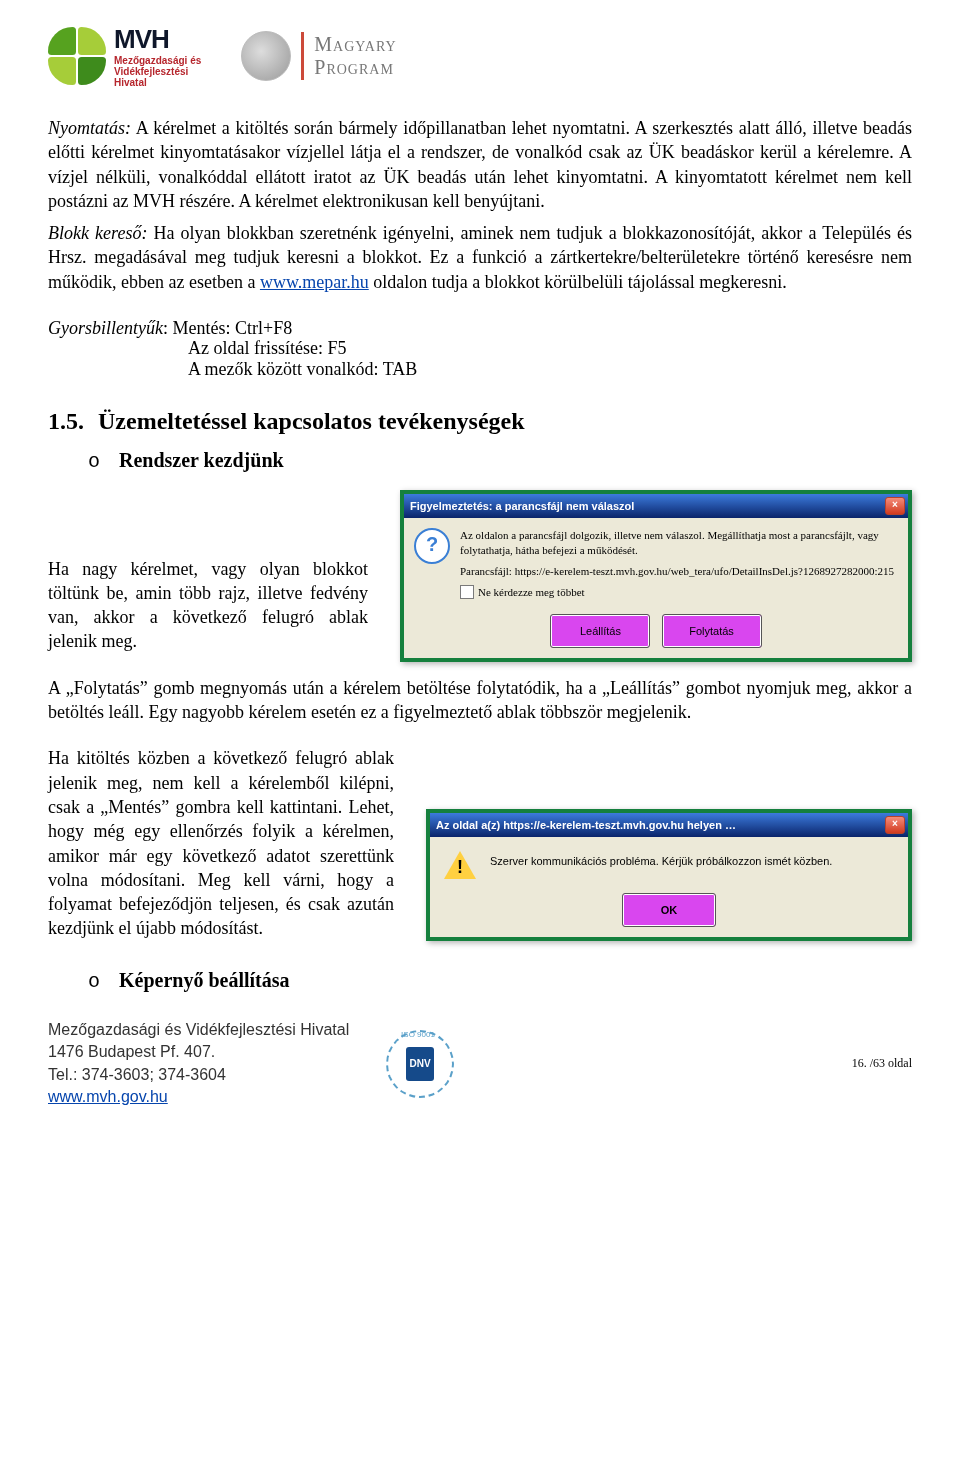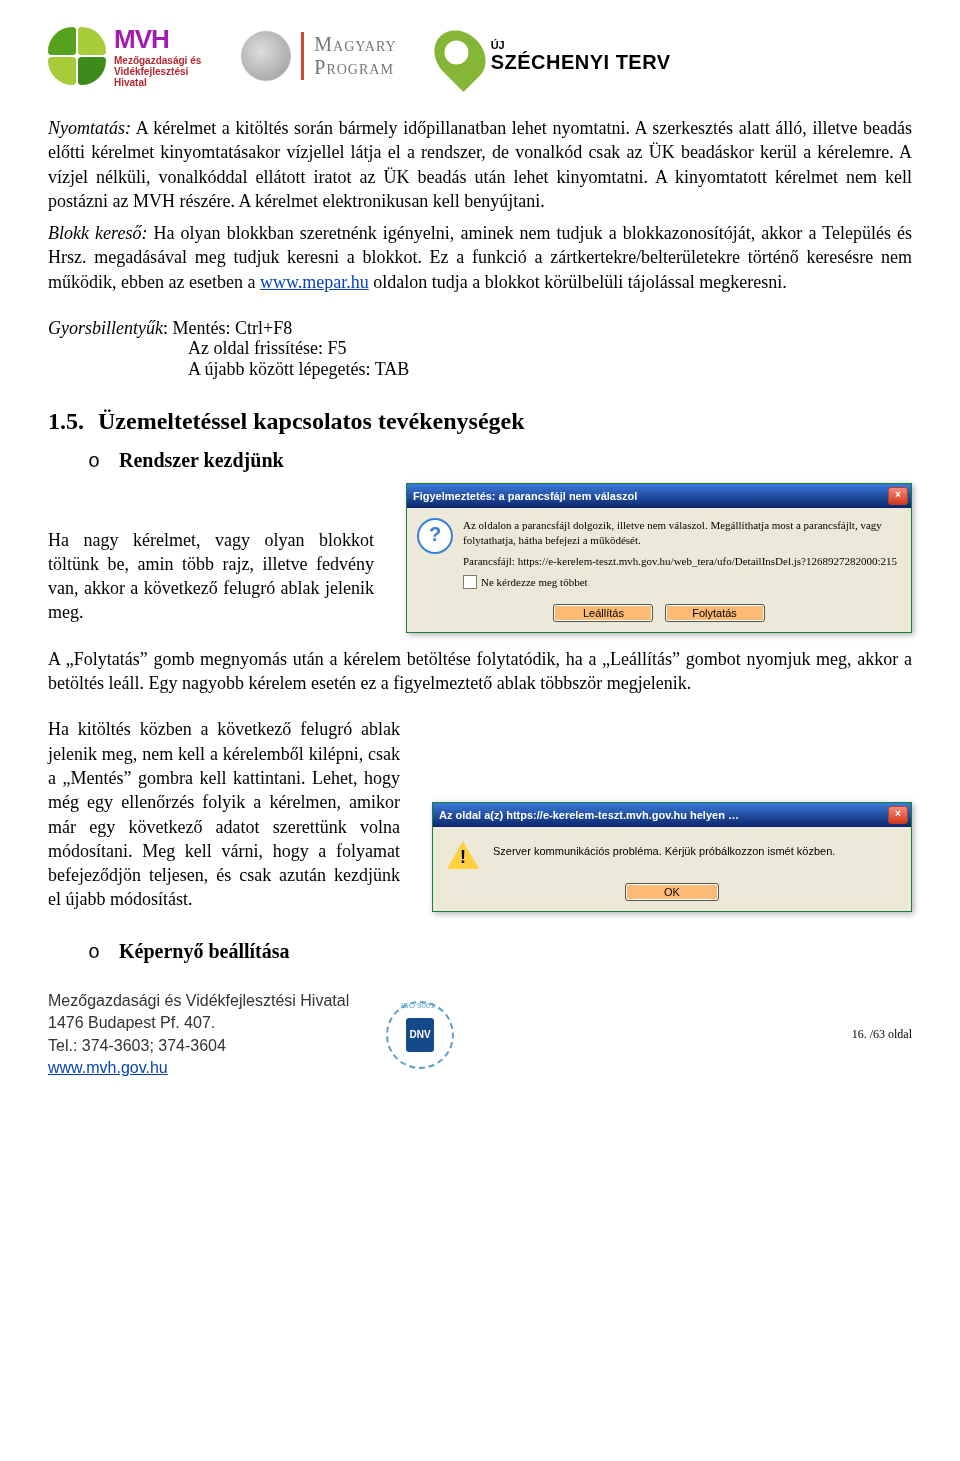--- a/index.html
+++ b/index.html
@@ -22,21 +22,21 @@
     margin-bottom: 28px;
   }
   .mvh-logo { display:flex; align-items:center; gap:8px; }
   .mvh-leaves { display:grid; grid-template-columns:28px 28px; grid-template-rows:28px 28px; gap:2px; }
   .leaf { width:28px; height:28px; }
   .leaf.g1 { background:#56a21f; border-radius: 28px 4px 4px 4px; }
   .leaf.g2 { background:#a6cd39; border-radius: 4px 28px 4px 4px; }
   .leaf.g3 { background:#a6cd39; border-radius: 4px 4px 4px 28px; }
   .leaf.g4 { background:#3e8b1c; border-radius: 4px 4px 28px 4px; }
   .mvh-text { font-family: Arial, sans-serif; }
-  .mvh-text .l1 { color:#a21caf; font-weight:bold; font-size:26px; letter-spacing:-1px; }
+  .mvh-text .l1 { color:#0f172a; font-weight:bold; font-size:26px; letter-spacing:-1px; }
   .mvh-text .l2 { color:#b6262d; font-weight:bold; font-size:10px; }
   .magyary { display:flex; align-items:center; gap:10px; color:#777; font-family: Georgia, serif; }
   .magyary-medal { width:48px; height:48px; border-radius:50%; background:radial-gradient(circle at 40% 40%, #ddd, #999); border:1px solid #bbb; }
   .magyary-bar { width:3px; height:48px; background:#cc4a3a; }
   .magyary-txt { font-variant: small-caps; font-size:20px; letter-spacing:1px; }
   .szechenyi { display:flex; align-items:center; gap:8px; font-family: Arial, sans-serif; }
   .sz-pin { width:46px; height:56px; background:#86b636; border-radius:50% 50% 50% 0; transform: rotate(-45deg); position:relative; }
   .sz-pin::after { content:""; position:absolute; top:11px; left:11px; width:24px; height:24px; background:#fff; border-radius:50%; }
   .sz-txt .uj { font-size:11px; font-weight:bold; }
   .sz-txt .main { font-weight:bold; font-size:20px; letter-spacing:0.5px; }
@@ -49,32 +49,32 @@
   h2.section { font-family:Liberation Serif, serif; font-weight:bold; font-size:24px; margin:28px 0 14px 0; }
   h2.section .num { display:inline-block; width:44px; }
   .sub { margin-left: 40px; margin-bottom:10px; font-weight:bold; font-size:20px; }
   .sub .oo { display:inline-block; width:26px; font-family: "Courier New", monospace; font-weight:normal; }
 
   .row { display:flex; gap:32px; align-items:flex-end; margin-bottom:14px; }
   .row .col-text { flex:1; }
   .row .col-img { flex-shrink:0; }
 
   
-  .xp-dialog { width:504px; font-family: Tahoma, Arial, sans-serif; font-size:11px; border:1px solid #15803d; background:#ece9d8; box-shadow:2px 2px 6px rgba(0,0,0,0.3); }
+  .xp-dialog { width:504px; font-family: Tahoma, Arial, sans-serif; font-size:11px; border:4px solid #15803d; background:#ece9d8; box-shadow:2px 2px 6px rgba(0,0,0,0.3);margin-top:7px; }
   .xp-title { background: linear-gradient(to bottom,#3c7bdc,#0a246a); color:#fff; padding:3px 3px 3px 6px; display:flex; align-items:center; font-weight:bold; }
   .xp-title .tt { flex:1; }
   .xp-close { width:18px; height:16px; background: linear-gradient(to bottom,#f48b7a,#d13a1f); border:1px solid #b8422a; border-radius:3px; color:#fff; text-align:center; line-height:14px; font-size:10px; font-weight:bold; }
   .xp-body { padding:10px 12px 10px 10px; display:flex; gap:10px; }
   .xp-qicon { width:32px; height:32px; border-radius:50%; background:#fff; border:2px solid #3a7fd5; color:#3a7fd5; font-weight:bold; font-size:20px; text-align:center; line-height:28px; flex-shrink:0; }
   .xp-msg { line-height:1.35;font-family:Liberation Serif, serif; }
   .xp-msg p { text-align:left; font-size:11px; margin: 0 0 6px 0; }
   .xp-check { display:flex; align-items:center; gap:4px; margin-top:6px; font-size:11px; }
   .xp-check .cb { width:12px; height:12px; border:1px solid #7a7a7a; background:#fff; }
   .xp-buttons { padding: 4px 10px 10px 10px; text-align:center; }
-  .xp-btn { display:inline-block; min-width:78px; padding:2px 10px; margin: 0 4px; background:#fdba74; border:1px solid #555; border-radius:3px; font-family: Tahoma, sans-serif; font-size:11px; text-align:center; box-shadow: inset 0 0 0 1px #fff; }
+  .xp-btn { display:inline-block; min-width:78px; padding:10px 10px; margin: 0 4px; background:#d946ef; border:1px solid #555; border-radius:3px; font-family: Tahoma, sans-serif; font-size:11px; text-align:center; box-shadow: inset 0 0 0 1px #fff; }
   .xp-buttons2 { padding: 8px 10px 10px 10px; text-align:center; }
 
   
   .xp-dialog2 { width:478px; }
   .xp-body2 { padding:14px 18px 6px 14px; display:flex; gap:14px; align-items:flex-start; }
   .warn-icon { width:32px; height:28px; position:relative; flex-shrink:0; }
   .warn-icon .tri { width:0; height:0; border-left:16px solid transparent; border-right:16px solid transparent; border-bottom:28px solid #ffd040; position:absolute; top:0; left:0; }
   .warn-icon .exc { position:absolute; top:6px; left:0; width:32px; text-align:center; font-weight:bold; font-size:18px; color:#000; }
 
   .footer { display:flex; align-items:center; margin-top:26px; gap:18px; font-family: "Trebuchet MS", Arial, sans-serif; font-size:16px; }
@@ -106,47 +106,40 @@
 Vidékfejlesztési
 Hivatal</div>
       </div>
     </div>
     <div class="magyary">
       <div class="magyary-medal"></div>
       <div class="magyary-bar"></div>
       <div class="magyary-txt" style="white-space:pre-line;">Magyary
 Program</div>
     </div>
-    <div class="szechenyi">
-      <div class="sz-pin"></div>
-      <div class="sz-txt">
-        <div class="uj">ÚJ</div>
-        <div class="main">SZÉCHENYI TERV</div>
-      </div>
-    </div>
   </div>
 
   <p>
     <span class="italic-label">Nyomtatás:</span>
     <span>A kérelmet a kitöltés során bármely időpillanatban lehet nyomtatni. A szerkesztés alatt álló, illetve beadás előtti kérelmet kinyomtatásakor vízjellel látja el a rendszer, de vonalkód csak az ÜK beadáskor kerül a kérelemre. A vízjel nélküli, vonalkóddal ellátott iratot az ÜK beadás után lehet kinyomtatni. A kinyomtatott kérelmet nem kell postázni az MVH részére. A kérelmet elektronikusan kell benyújtani.</span>
   </p>
 
   <p>
     <span class="italic-label">Blokk kereső:</span>
     <span>Ha olyan blokkban szeretnénk igényelni, aminek nem tudjuk a blokkazonosítóját, akkor a Település és Hrsz. megadásával meg tudjuk keresni a blokkot. Ez a funkció a zártkertekre/belterületekre történő keresésre nem működik, ebben az esetben a </span><a href="#" class="link">www.mepar.hu</a><span> oldalon tudja a blokkot körülbelüli tájolással megkeresni.</span>
   </p>
 
   <div class="spacer"></div>
 
   <p style="text-align:left; margin-bottom:2px;">
     <span class="italic-label">Gyorsbillentyűk</span>: <span>Mentés: Ctrl+F8</span>
   </p>
   <div class="gyors-lines">
     <div>Az oldal frissítése: F5</div>
-    <div>A újabb között lépegetés: TAB</div>
+    <div>A mezők között vonalkód: TAB</div>
   </div>
 
   <h2 class="section">
     <span class="num">1.5.</span>
     <span>Üzemeltetéssel kapcsolatos tevékenységek</span>
   </h2>
 
   <div class="sub">
     <span class="oo">o</span>
     <span>Rendszer kezdjünk</span>
@@ -196,21 +189,21 @@
           <span class="xp-close">×</span>
         </div>
         <div class="xp-body2">
           <div class="warn-icon">
             <div class="tri"></div>
               <div class="exc">!</div>
           </div>
           <div style="font-family:Tahoma,sans-serif;font-size:11px;padding-top:4px;">Szerver kommunikációs probléma. Kérjük próbálkozzon ismét közben.</div>
         </div>
         <div class="xp-buttons2">
-          <span class="xp-btn" style="min-width:72px;">OK</span>
+          <span class="xp-btn" style="min-width:72px;font-weight:bold;">OK</span>
         </div>
       </div>
     </div>
   </div>
 
   <div class="spacer"></div>
 
   <div class="sub">
     <span class="oo">o</span>
     <span>Képernyő beállítása</span>

